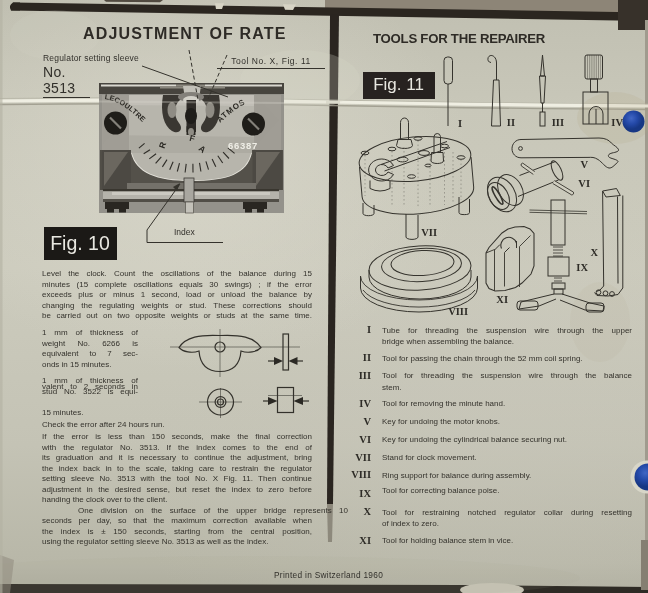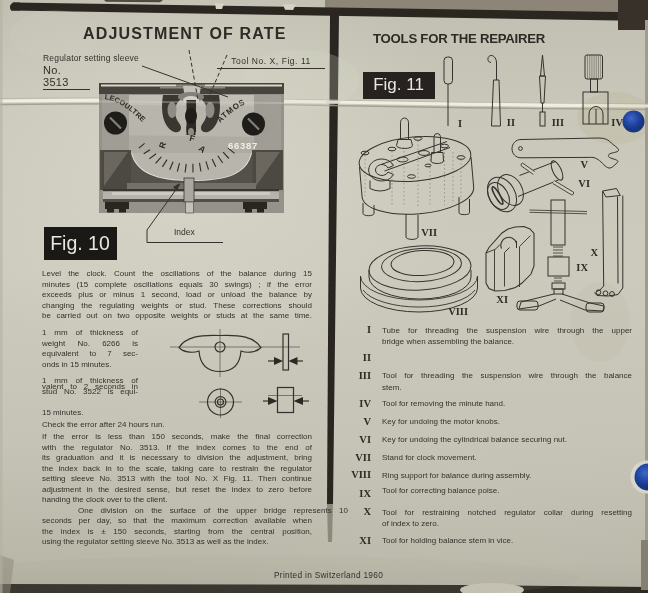--- a/index.html
+++ b/index.html
@@ -356,21 +356,21 @@
       <stop offset="100%" stop-color="#173784"></stop>
     </radialGradient>
     <circle cx="633.5" cy="121.5" r="11" fill="url(#blu)"></circle>
     <ellipse cx="647" cy="477" rx="16.5" ry="16.5" fill="#d8d6c8"></ellipse>
     <circle cx="648" cy="477" r="13.5" fill="url(#blu)"></circle>
   </svg>
 
   <div class="t h1" style="left:83px;top:24.8px;width:230px;font-size:16px;letter-spacing:1.15px;white-space:nowrap;">ADJUSTMENT OF RATE</div>
 
   <div class="t" style="left:43px;top:53px;font-size:8.5px;letter-spacing:0.2px;">Regulator setting sleeve</div>
-  <div class="t" style="left:43px;top:63.5px;width:47px;font-size:11px;letter-spacing:0.3px;border-bottom:1px solid #34322c;padding-bottom:1px;">No. 3513</div>
+  <div class="t" style="left:43px;top:63.5px;width:47px;font-size:14px;letter-spacing:0.3px;border-bottom:1px solid #34322c;padding-bottom:1px;">No. 3513</div>
   <div class="t" style="left:217px;top:56px;width:108px;font-size:8.5px;letter-spacing:0.55px;border-bottom:1px solid #34322c;padding-bottom:2px;text-align:center;">Tool No. X, Fig. 11</div>
 
   <div class="figbox" style="left:43.5px;top:226.5px;width:73px;height:33px;font-size:19.5px;line-height:32px;">Fig. 10</div>
   <div class="t" style="left:174px;top:227px;font-size:8.5px;">Index</div>
 
   <div class="line" style="top:269.1px;">Level the clock. Count the oscillations of the balance during 15</div>
   <div class="line" style="top:279.6px;">minutes (15 complete oscillations equals 30 swings) ; if the error</div>
   <div class="line" style="top:290.1px;">exceeds plus or minus 1 second, load or unload the balance by</div>
   <div class="line" style="top:300.6px;">changing the regulating weights or stud. These corrections should</div>
   <div class="line" style="top:311.1px;">be carried out on two opposite weights or studs at the same time.</div>
@@ -382,21 +382,21 @@
 
   <div class="line" style="top:376.1px;width:96px;">1 mm of thickness of</div>
   <div class="line" style="top:386.6px;width:96px;">stud No. 3522 is equi-</div>
   <div class="line" style="top:382px;width:96px;">valent to 2 seconds in</div>
   <div class="line lineN" style="top:407.6px;width:96px;">15 minutes.</div>
 
   <div class="line lineN" style="top:420.2px;">Check the error after 24 hours run.</div>
 
   <div class="line" style="top:432.4px;">If the error is less than 150 seconds, make the final correction</div>
   <div class="line" style="top:442.9px;">with the regulator No. 3513. If the index comes to the end of</div>
-  <div class="line" style="top:453.4px;">its graduation and it is necessary to division the adjustment, bring</div>
+  <div class="line" style="top:453.4px;">its graduation and it is necessary to continue the adjustment, bring</div>
   <div class="line" style="top:463.9px;">the index back in to the scale, taking care to restrain the regulator</div>
   <div class="line" style="top:474.4px;">setting sleeve No. 3513 with the tool No. X Fig. 11. Then continue</div>
   <div class="line" style="top:484.9px;">adjustment in the desired sense, but reset the index to zero before</div>
   <div class="line lineN" style="top:495.4px;">handing the clock over to the client.</div>
 
   <div class="line" style="top:505.9px;margin-left:36px;">One division on the surface of the upper bridge represents 10</div>
   <div class="line" style="top:516.4px;">seconds per day, so that the maximum correction available when</div>
   <div class="line" style="top:526.9px;">the index is ± 150 seconds, starting from the central position,</div>
   <div class="line lineN" style="top:537.4px;">using the regulator setting sleeve No. 3513 as well as the index.</div>
 
@@ -411,20 +411,21 @@
   <div class="li-num" style="left:560px;top:178px;">VI</div>
   <div class="li-num" style="left:407px;top:226.5px;">VII</div>
   <div class="li-num" style="left:438px;top:306px;">VIII</div>
   <div class="li-num" style="left:558px;top:261.5px;">IX</div>
   <div class="li-num" style="left:568px;top:246.5px;">X</div>
   <div class="li-num" style="left:478px;top:294px;">XI</div>
 
   <div class="li-num" style="left:341px;top:324px;">I</div>
   <div class="li-txt" style="top:324.5px;"><span class="j">Tube for threading the suspension wire through the upper</span>bridge when assembling the balance.</div>
   <div class="li-num" style="left:341px;top:352px;">II</div>
+  <div class="li-txt" style="top:352.5px;">Tool for passing the chain through the 52 mm coil spring.</div>
   <div class="li-num" style="left:341px;top:369.5px;">III</div>
   <div class="li-txt" style="top:370px;"><span class="j">Tool for threading the suspension wire through the balance</span>stem.</div>
   <div class="li-num" style="left:341px;top:397.5px;">IV</div>
   <div class="li-txt" style="top:398px;">Tool for removing the minute hand.</div>
   <div class="li-num" style="left:341px;top:415.5px;">V</div>
   <div class="li-txt" style="top:416px;">Key for undoing the motor knobs.</div>
   <div class="li-num" style="left:341px;top:433.5px;">VI</div>
   <div class="li-txt" style="top:434px;">Key for undoing the cylindrical balance securing nut.</div>
   <div class="li-num" style="left:341px;top:451.5px;">VII</div>
   <div class="li-txt" style="top:452px;">Stand for clock movement.</div>

